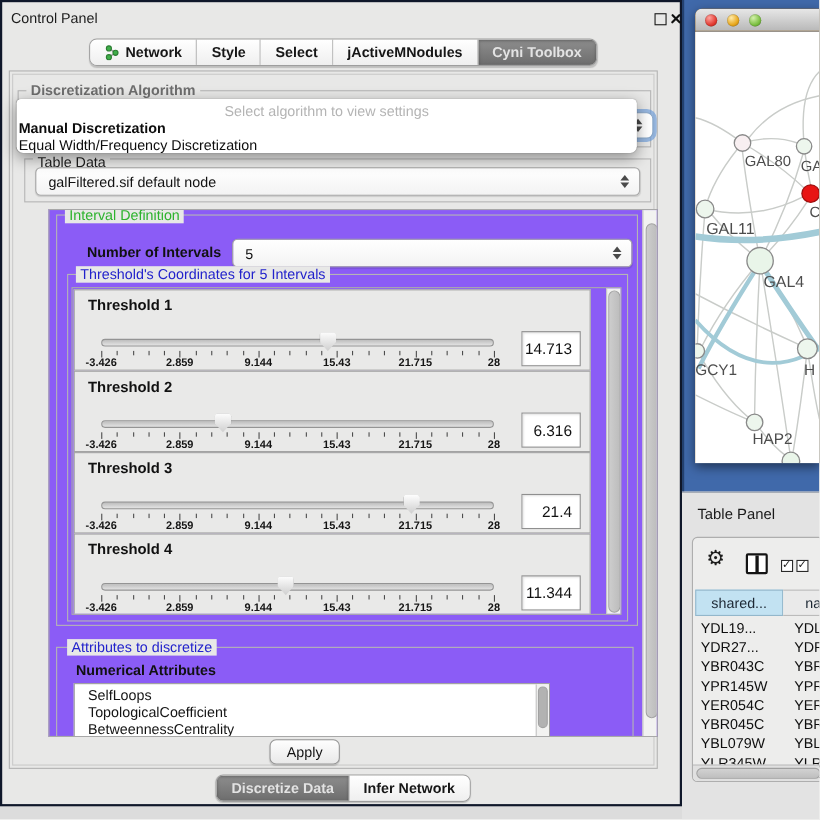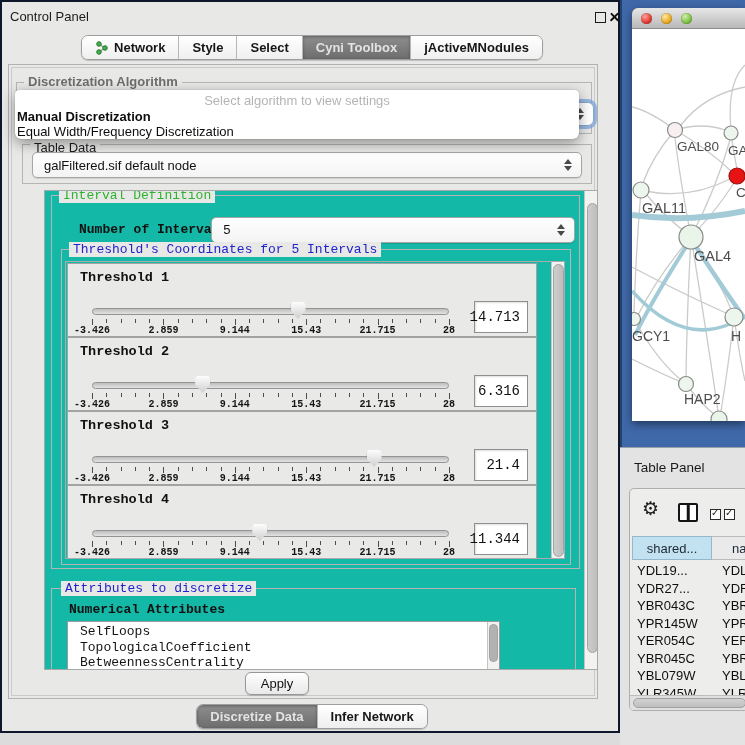--- a/index.html
+++ b/index.html
@@ -53,21 +53,21 @@
     box-sizing:border-box;font-size:13px;color:#111;display:flex;align-items:center;padding-left:11px;
     box-shadow:0 1px 1px rgba(0,0,0,.12);}
   .spinner{position:absolute;right:9px;top:50%;transform:translateY(-50%);width:9px;height:14px;}
   .spinner .up{position:absolute;left:1px;top:1px;width:0;height:0;border-left:4px solid transparent;
     border-right:4px solid transparent;border-bottom:5px solid #4a4a4a;}
   .spinner .dn{position:absolute;left:1px;bottom:1px;width:0;height:0;border-left:4px solid transparent;
     border-right:4px solid transparent;border-top:5px solid #4a4a4a;}
 
   
   .scrollpanel{position:absolute;left:42px;top:188px;width:554px;height:480px;border:1px solid #a8a8a8;
-    box-sizing:border-box;overflow:hidden;background:#14b8a6;font-family:Liberation Mono, monospace;}
+    box-sizing:border-box;overflow:hidden;background:#8b5cf6;}
   .vsb-track{position:absolute;background:#f2f2f1;border-left:1px solid #c4c4c4;box-sizing:border-box;}
   .vsb-thumb{position:absolute;background:linear-gradient(90deg,#cdcdcd,#bdbdbd);border:1px solid #a2a2a2;
     border-radius:6px;box-sizing:border-box;}
 
   
   .threshold-box{position:absolute;left:1px;width:470px;height:74px;border:1px solid #a3a3a3;
     background:#e9e9e8;box-sizing:border-box;}
   .th-title{position:absolute;left:12px;top:6px;font-size:13.5px;font-weight:700;color:#111;}
   .slider-area{position:absolute;left:0;top:34px;width:470px;height:38px;}
   .sl-track{position:absolute;left:24px;top:10px;width:357px;height:7px;border:1px solid #949494;border-radius:4px;
@@ -151,25 +151,25 @@
               </svg>
             </span>
             <span>Network</span>
           </span>
           <span class="tab-seg">
             <span>Style</span>
           </span>
           <span class="tab-seg">
             <span>Select</span>
           </span>
+          <span class="tab-seg">
+            <span>jActiveMNodules</span>
+          </span>
           <span class="tab-seg selected">
             <span>Cyni Toolbox</span>
-          </span>
-          <span class="tab-seg">
-            <span>jActiveMNodules</span>
           </span>
         </div>
     </div>
 
     <div class="frame1"></div>
     <div class="frame2"></div>
 
     <div class="algo-fs"></div>
     <div class="algo-legend">Discretization Algorithm</div>
     <div class="hidden-combo">

